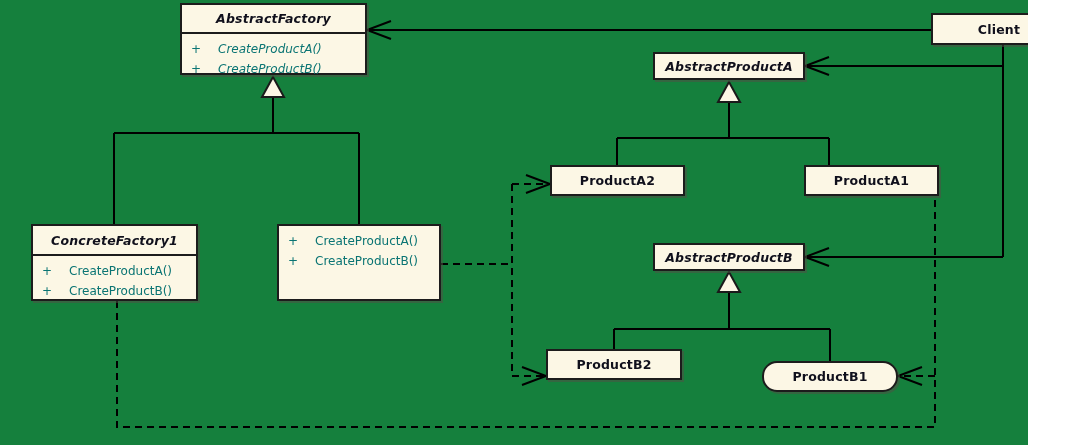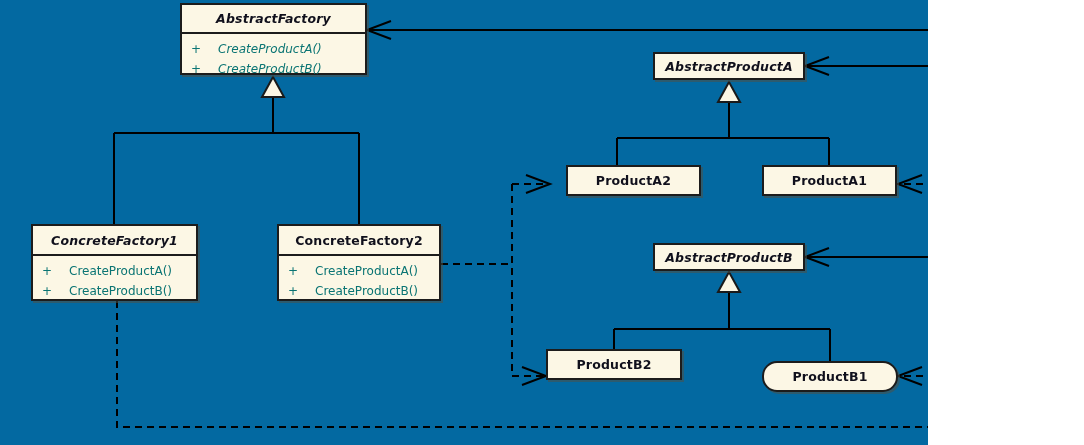--- a/index.html
+++ b/index.html
@@ -1,20 +1,20 @@
 <!DOCTYPE html>
 <html><head>
 <meta charset="utf-8">
 <style>
   html, body { margin: 0; padding: 0; background: #ffffff; }
   .canvas {
     position: relative;
-    width: 928px;
+    width: 1028px;
     height: 445px;
-    background: #0369a1;
+    background: #15803d;
     font-family: "DejaVu Sans", "Liberation Sans", sans-serif;
     overflow: hidden;
   }
   .edges {
     position: absolute;
     left: 0; top: 0;
     width: 1084px; height: 445px;
   }
   .edges path, .edges line, .edges polyline {
     stroke: #000000;
@@ -127,25 +127,25 @@
   </div>
 
   <div class="node simple" style="left:931px; top:13px; width:136px; height:32px;">
     <div class="node-title">Client</div>
   </div>
 
   <div class="node simple abstract" style="left:653px; top:52px; width:152px; height:28px;">
     <div class="node-title">AbstractProductA</div>
   </div>
 
-  <div class="node simple" style="left:550px; top:165px; width:135px; height:31px;margin-left:16px;">
+  <div class="node simple" style="left:550px; top:165px; width:135px; height:31px;">
     <div class="node-title">ProductA2</div>
   </div>
 
-  <div class="node simple" style="left:762px; top:165px; width:135px; height:31px;">
+  <div class="node simple" style="left:804px; top:165px; width:135px; height:31px;">
     <div class="node-title">ProductA1</div>
   </div>
 
   <div class="node simple abstract" style="left:653px; top:243px; width:152px; height:28px;">
     <div class="node-title">AbstractProductB</div>
   </div>
 
   <div class="node simple" style="left:546px; top:349px; width:136px; height:31px;">
     <div class="node-title">ProductB2</div>
   </div>
@@ -162,21 +162,20 @@
         <span class="sig">CreateProductA()</span>
       </div>
       <div class="method">
         <span class="vis">+</span>
         <span class="sig">CreateProductB()</span>
       </div>
     </div>
   </div>
 
   <div class="node" style="left:277px; top:224px; width:164px; height:77px;">
-    <div class="node-title header" style="height:30px;">ConcreteFactory2</div>
     <div class="methods">
       <div class="method">
         <span class="vis">+</span>
         <span class="sig">CreateProductA()</span>
       </div>
       <div class="method">
         <span class="vis">+</span>
         <span class="sig">CreateProductB()</span>
       </div>
     </div>

